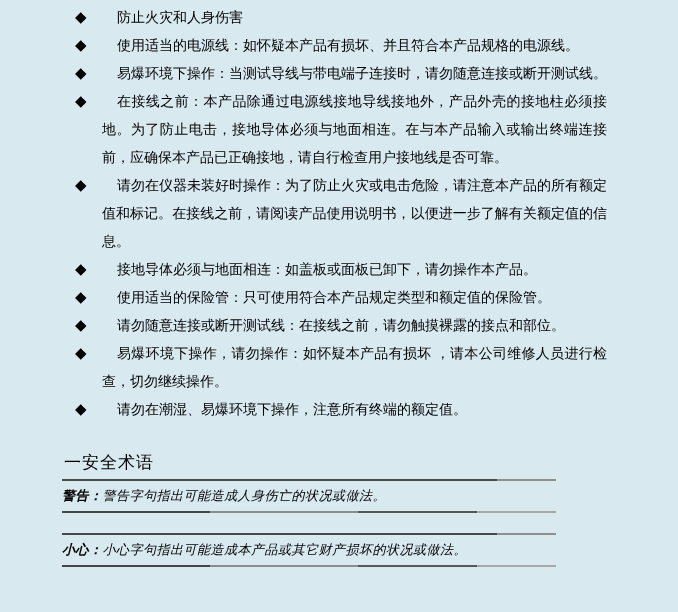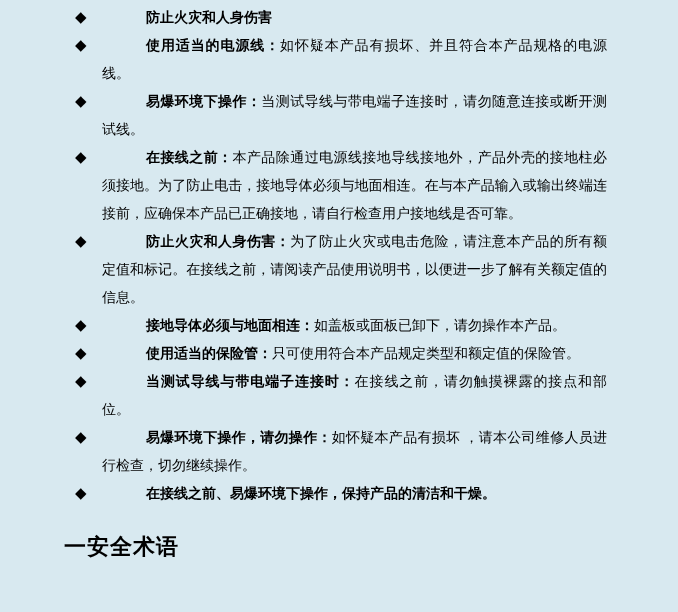--- a/index.html
+++ b/index.html
@@ -28,25 +28,25 @@
     text-indent: 15px;
   }
   .bullet {
     position: absolute;
     left: 13px; top: 0;
     text-indent: 0;
     font-size: 15px;
     line-height: 28px;
     font-style: normal;
   }
-  .lead { font-weight: bold; margin-left: 29px; }
+  .lead { font-weight: normal; }
   .terms-heading {
     margin: 30px 0 6px 2px;
-    font-size: 22px;
-    font-weight: bold;
+    font-size: 17px;
+    font-weight: normal;
     line-height: 20px;
     letter-spacing: 1px;
   }
   .term-box { width: 494px; }
   .term-box + .term-box { margin-top: 20px; }
   .rule { height: 2px; }
   .rule-top {
     background: linear-gradient(to right,
       #4a4a4a 0%, #4a4a4a 88%, #8f8f8f 88%, #8f8f8f 100%);
   }
@@ -84,41 +84,51 @@
     <li>
       <span class="bullet">◆</span>
       <span class="lead">易爆环境下操作：</span><span>当测试导线与带电端子连接时，请勿随意连接或断开测试线。</span>
     </li>
     <li>
       <span class="bullet">◆</span>
       <span class="lead">在接线之前：</span><span>本产品除通过电源线接地导线接地外，产品外壳的接地柱必须接地。为了防止电击，接地导体必须与地面相连。在与本产品输入或输出终端连接前，应确保本产品已正确接地，请自行检查用户接地线是否可靠。</span>
     </li>
     <li>
       <span class="bullet">◆</span>
-      <span class="lead">防止火灾和人身伤害：</span><span>为了防止火灾或电击危险，请注意本产品的所有额定值和标记。在接线之前，请阅读产品使用说明书，以便进一步了解有关额定值的信息。</span>
+      <span class="lead">请勿在仪器未装好时操作：</span><span>为了防止火灾或电击危险，请注意本产品的所有额定值和标记。在接线之前，请阅读产品使用说明书，以便进一步了解有关额定值的信息。</span>
     </li>
     <li>
       <span class="bullet">◆</span>
       <span class="lead">接地导体必须与地面相连：</span><span>如盖板或面板已卸下，请勿操作本产品。</span>
     </li>
     <li>
       <span class="bullet">◆</span>
       <span class="lead">使用适当的保险管：</span><span>只可使用符合本产品规定类型和额定值的保险管。</span>
     </li>
     <li>
       <span class="bullet">◆</span>
-      <span class="lead">当测试导线与带电端子连接时：</span><span>在接线之前，请勿触摸裸露的接点和部位。</span>
+      <span class="lead">请勿随意连接或断开测试线：</span><span>在接线之前，请勿触摸裸露的接点和部位。</span>
     </li>
     <li>
       <span class="bullet">◆</span>
       <span class="lead">易爆环境下操作，请勿操作：</span><span>如怀疑本产品有损坏 ，请本公司维修人员进行检查，切勿继续操作。</span>
     </li>
     <li>
       <span class="bullet">◆</span>
-      <span class="lead">在接线之前、易爆环境下操作，保持产品的清洁和干燥。</span><span></span>
+      <span class="lead">请勿在潮湿、易爆环境下操作，注意所有终端的额定值。</span><span></span>
     </li>
   </ul>
 
   <div class="terms-heading">一安全术语</div>
 
+  <div class="term-box">
+    <div class="rule rule-top"></div>
+    <p class="term-line"><span class="term-label">警告：</span><span>警告字句指出可能造成人身伤亡的状况或做法。</span></p>
+    <div class="rule rule-bottom"></div>
+  </div>
 
+  <div class="term-box">
+    <div class="rule rule-top"></div>
+    <p class="term-line"><span class="term-label">小心：</span><span>小心字句指出可能造成本产品或其它财产损坏的状况或做法。</span></p>
+    <div class="rule rule-bottom"></div>
+  </div>
 
 </div>
 
 </body></html>

